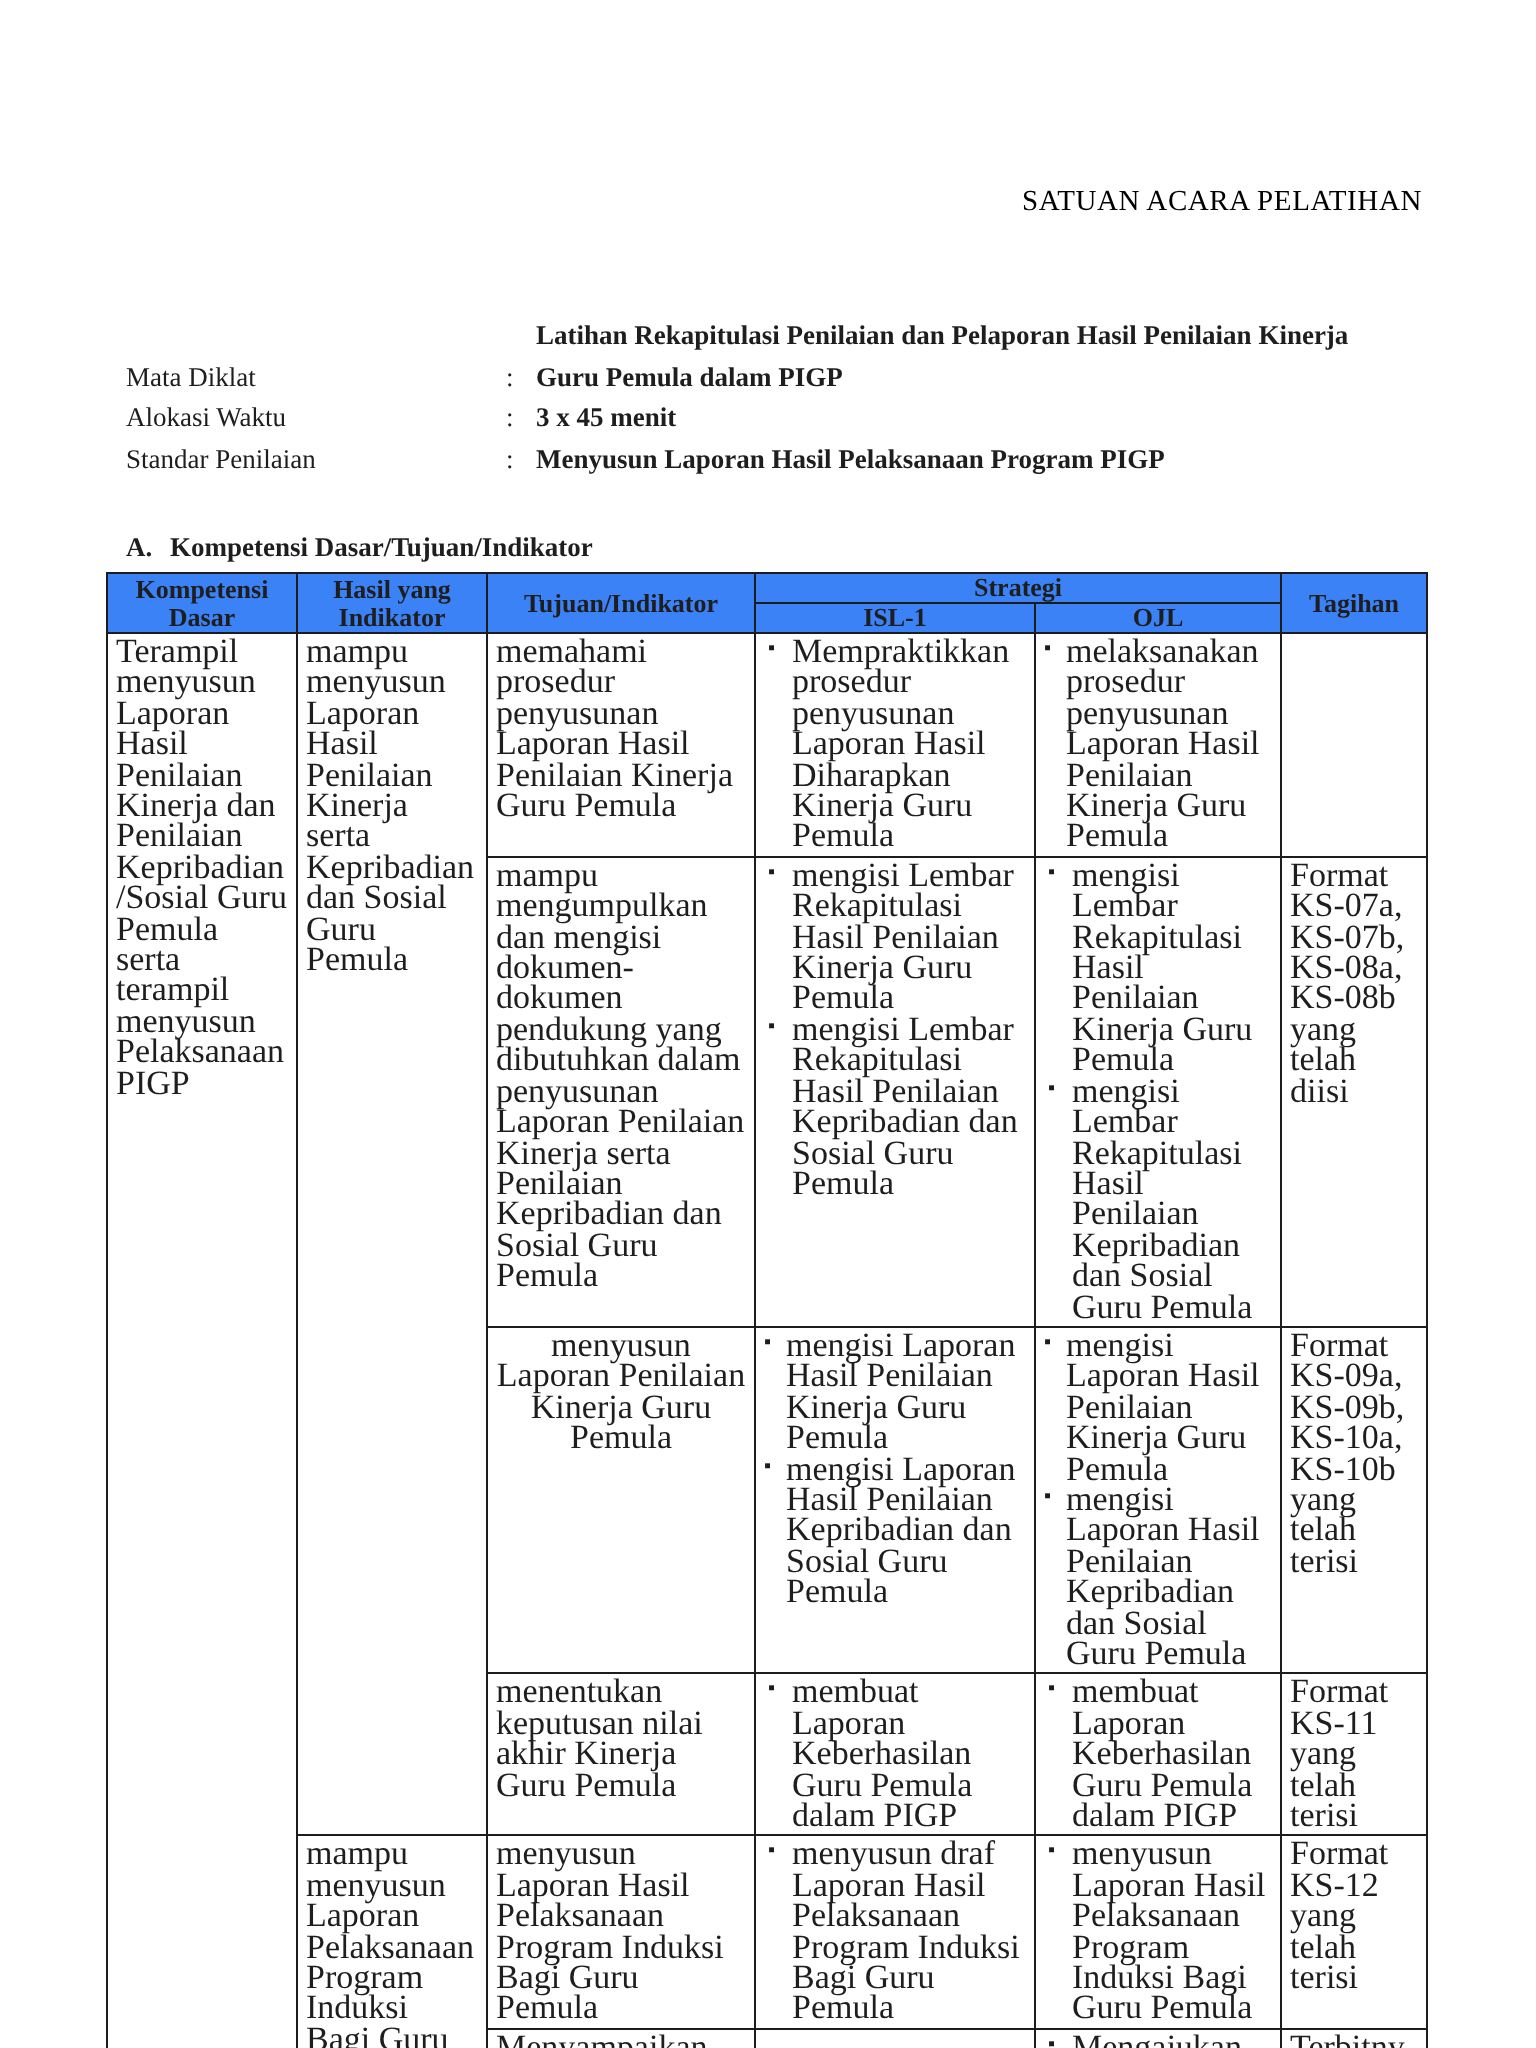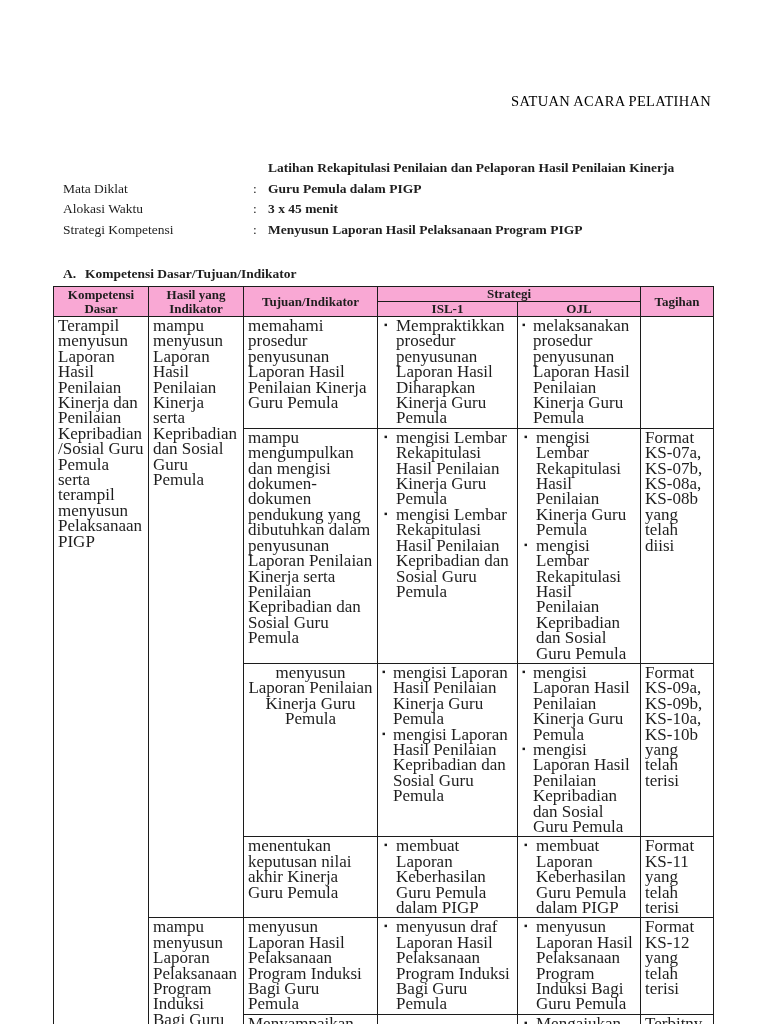--- a/index.html
+++ b/index.html
@@ -42,21 +42,21 @@
   table.main th, table.main td {
     border: 1.5px solid #1c1c1c;
     vertical-align: top;
     font-size: 17px;
     line-height: 15.4px;
     padding: 1px 4px 2px 4px;
     overflow: hidden;
     word-wrap: break-word;
   }
   table.main thead th {
-    background: #f9a8d4;
+    background: #3b82f6;
     font-weight: bold;
     font-size: 13px;
     text-align: center;
     vertical-align: middle;
     line-height: 14px;
     padding: 0 2px;
     height: 15px;
   }
   .bullet { position: relative; padding-left: 11px; }
   .bullet::before {
@@ -88,21 +88,21 @@
       <div class="meta-label">Mata Diklat</div>
       <div class="meta-colon">:</div>
       <div class="meta-value">Latihan Rekapitulasi Penilaian dan Pelaporan Hasil Penilaian Kinerja Guru Pemula dalam PIGP</div>
     </div>
     <div class="meta-row">
       <div class="meta-label">Alokasi Waktu</div>
       <div class="meta-colon">:</div>
       <div class="meta-value">3 x 45 menit</div>
     </div>
     <div class="meta-row">
-      <div class="meta-label">Strategi Kompetensi</div>
+      <div class="meta-label">Standar Penilaian</div>
       <div class="meta-colon">:</div>
       <div class="meta-value">Menyusun Laporan Hasil Pelaksanaan Program PIGP</div>
     </div>
   </div>
 
   <div class="section-heading">
     <span class="section-marker">A.</span>
     <span>Kompetensi Dasar/Tujuan/Indikator</span>
   </div>
 

